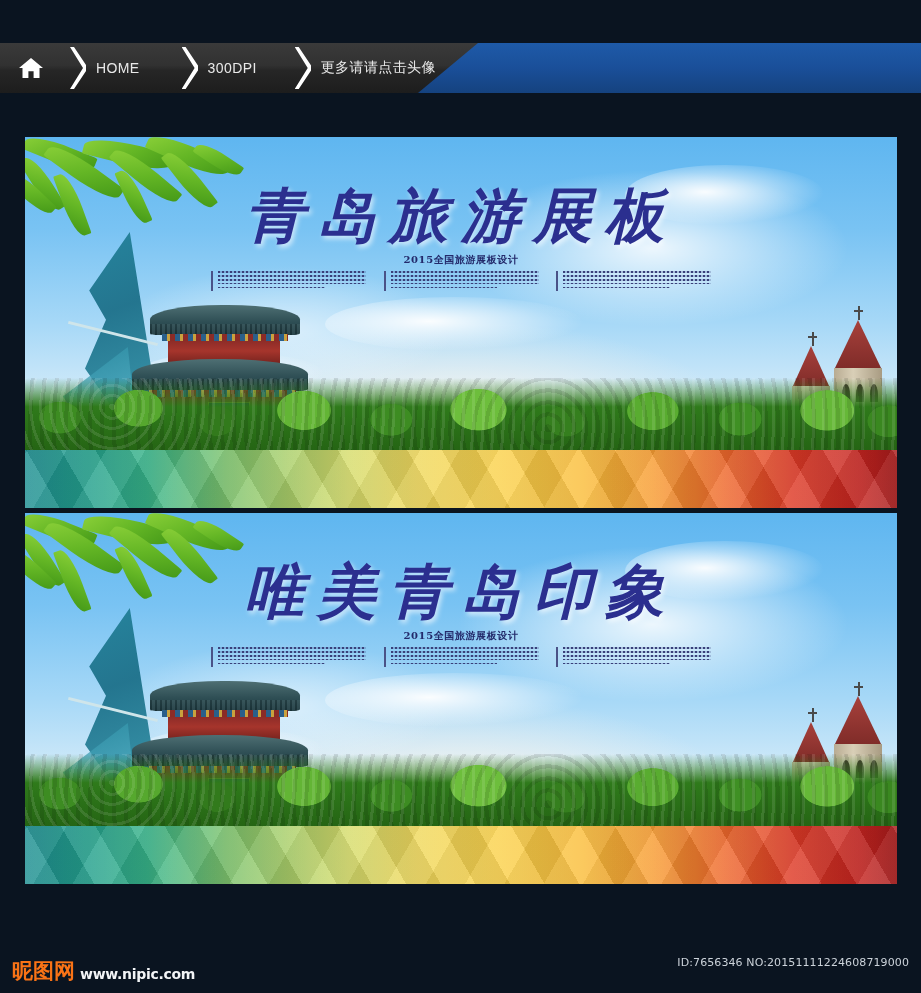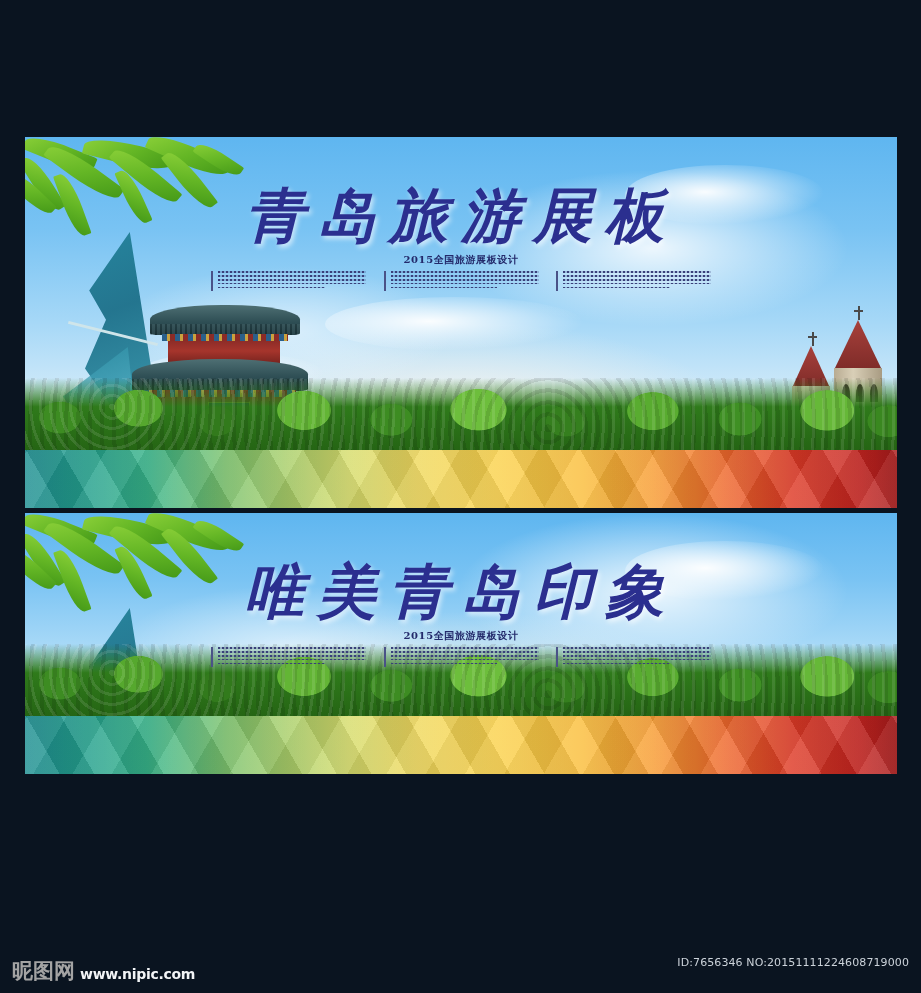--- a/index.html
+++ b/index.html
@@ -74,21 +74,21 @@
     font-family: "Liberation Sans", sans-serif;
     cursor: pointer;
   }
 
   
   .banner {
     position: absolute; left: 25px; width: 872px;
     overflow: hidden;
   }
   #banner-1 { top: 137px; height: 371px; }
-  #banner-2 { top: 513px; height: 261px; }
+  #banner-2 { top: 513px; height: 371px; }
 
   .sky {
     position: absolute; inset: 0;
     background:
       radial-gradient(ellipse 300px 120px at 72% 30%, rgba(255,255,255,.85) 0%, rgba(255,255,255,0) 65%),
       radial-gradient(ellipse 240px 90px at 30% 52%, rgba(255,255,255,.55) 0%, rgba(255,255,255,0) 70%),
       radial-gradient(ellipse 400px 150px at 50% 78%, rgba(255,246,235,.9) 0%, rgba(255,246,235,0) 70%),
       linear-gradient(180deg, #5fb6f0 0%, #79c3f3 25%, #a6d8f7 50%, #d6ecf9 72%, #f3ece0 90%, #f7e6cf 100%);
   }
   .cloud {
@@ -330,39 +330,61 @@
   #footer {
     position: absolute; left: 0; bottom: 0; width: 921px; height: 109px;
     background: #0a1420;
   }
   #watermark {
     position: absolute; left: 12px; bottom: 12px;
     display: flex; align-items: flex-end; gap: 5px;
   }
   #wm-cn {
     font-family: "DejaVu Serif", "Liberation Serif", serif;
-    font-size: 21px; font-weight: 700; color: #a3a3a3;
+    font-size: 21px; font-weight: 700; color: #f97316;
     letter-spacing: 0px; line-height: 1;
   }
   #wm-url {
     font-family: "DejaVu Sans", sans-serif;
     font-size: 14px; font-weight: 700; color: #f2f4f6;
     line-height: 1; letter-spacing: -.3px;
   }
   #id-no {
     position: absolute; right: 12px; bottom: 24px;
     font-family: "DejaVu Sans", sans-serif;
     font-size: 11px; color: #ccd3da; letter-spacing: .1px; margin-left: 7px;
   }
 </style>
 </head>
 <body>
 
 <div id="header-bar">
 
+  <div id="nav-strip">
+    <div id="nav-dark"></div>
+    <div id="nav-blue"></div>
+
+    <div id="nav-items">
+
+      <div id="home-icon-wrap">
+        <svg id="home-icon" viewBox="0 0 26 22">
+          <path d="M13 1 L25 11 L21.5 11 L21.5 21 L15.6 21 L15.6 14.2 L10.4 14.2 L10.4 21 L4.5 21 L4.5 11 L1 11 Z" fill="#ffffff"></path>
+        </svg>
+      </div>
+
+      <div class="nav-chev"></div>
+      <span class="nav-label">HOME</span>
+
+      <div class="nav-chev" style="margin-left:34px"></div>
+      <span class="nav-label">300DPI</span>
+
+      <div class="nav-chev" style="margin-left:30px"></div>
+      <span class="nav-label">更多请请点击头像</span>
+    </div>
+  </div>
 
 </div>
 
 <div class="banner" id="banner-1">
   <div class="sky"></div>
   <div class="cloud" style="left:600px;top:28px;width:200px;height:60px;"></div>
   <div class="cloud" style="left:300px;top:160px;width:260px;height:54px;"></div>
   <div class="cloud" style="left:110px;top:215px;width:190px;height:46px;"></div>
 
   <div class="leaves">

